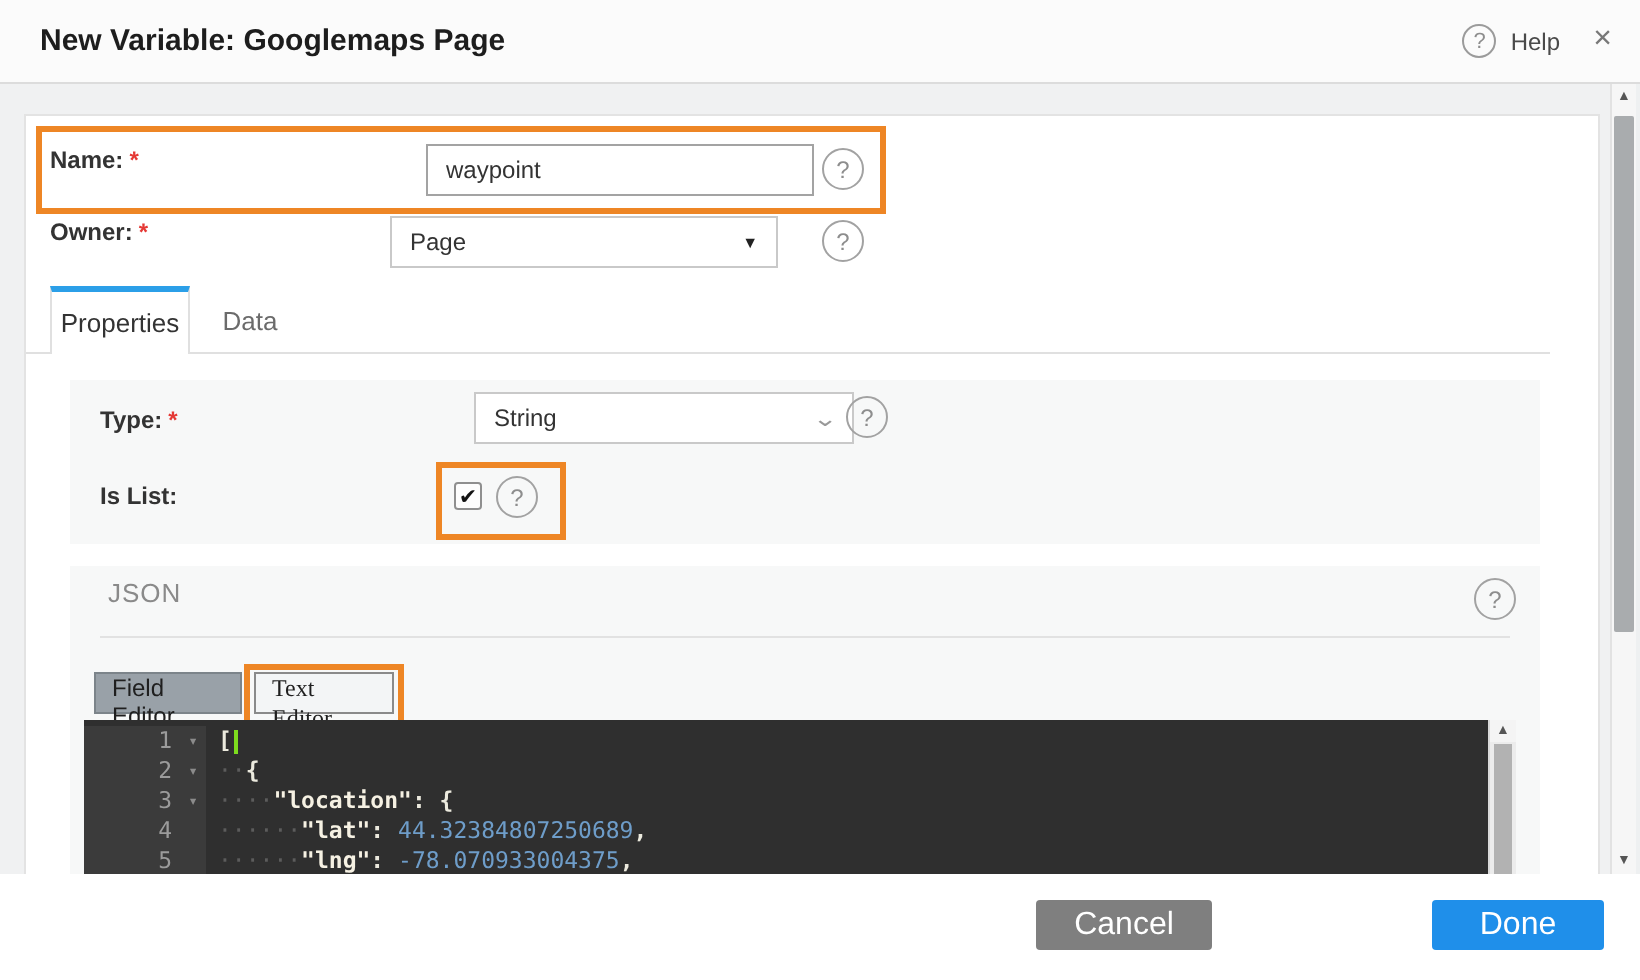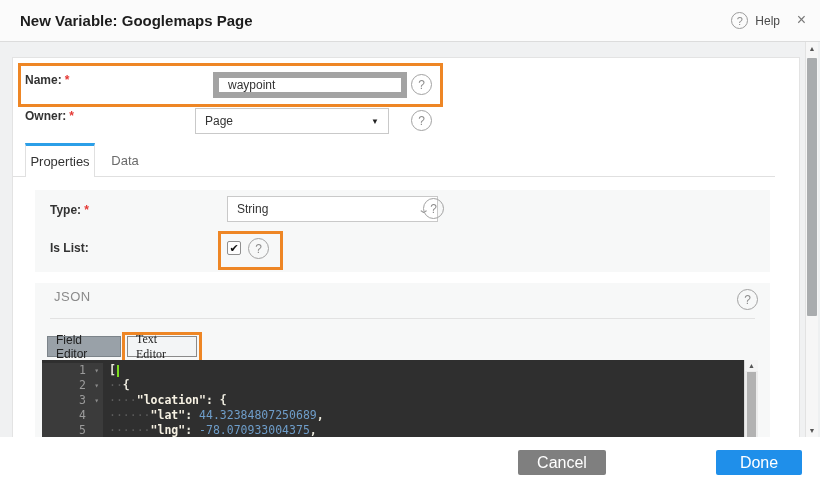--- a/index.html
+++ b/index.html
@@ -15,21 +15,21 @@
   .help-text { font-size:12px; color:#4a4a4a; }
   .close-x { position:absolute; right:14px; top:11px; font-size:16px; color:#787878; cursor:pointer; line-height:18px; }
 
   
   .viewport { position:absolute; left:0; top:42px; width:805px; height:395px; background:#f0f1f2; overflow:hidden; }
   .panel { position:absolute; left:12px; top:15px; width:788px; height:600px; background:#ffffff; border:1px solid #e3e3e3; }
 
   .field-label { position:absolute; font-size:12px; font-weight:700; color:#333; }
   .req { color:#e53935; font-weight:700; margin-left:3px; }
 
-  .text-input { position:absolute; width:194px; height:26px; background:#fff; border:6px solid #a3a3a3; font-size:12px; color:#333; padding:0 9px; font-family:"Liberation Sans",sans-serif; }
+  .text-input { position:absolute; width:194px; height:26px; background:#fff; border:1px solid #a3a3a3; font-size:12px; color:#333; padding:0 9px; font-family:"Liberation Sans",sans-serif; }
   .fake-select { position:absolute; width:194px; height:26px; background:#fff; border:1px solid #c9c9c9; font-size:12px; color:#333; padding:0 9px; display:flex; align-items:center; justify-content:space-between; cursor:pointer; }
   .sel-caret-solid { font-size:8px; color:#222; }
   .sel-caret-chev { font-size:11px; color:#999; transform:scaleX(1.4); }
 
   .qbtn { position:absolute; width:21px; height:21px; border:1.5px solid #a2a2a2; border-radius:50%; color:#8d8d8d; font-size:12px; display:flex; align-items:center; justify-content:center; cursor:pointer; background:transparent; }
 
   .hl-box { position:absolute; border:3px solid #ee8625; pointer-events:none; }
 
   
   .tabbar-line { position:absolute; left:13px; top:134px; width:762px; height:1px; background:#e0e0e0; }
@@ -38,21 +38,21 @@
   .tab-idle { color:#6b6b6b; }
 
   .sub-panel { position:absolute; left:35px; width:735px; background:#f7f8f8; }
 
   
   .checkbox { position:absolute; width:14px; height:14px; background:#fdfdfd; border:1px solid #8f8f8f; display:flex; align-items:center; justify-content:center; font-size:11px; color:#111; cursor:pointer; border-radius:2px; }
 
   
   .json-title { position:absolute; font-size:13px; color:#8a8a8a; letter-spacing:0.5px; }
   .json-divider { position:absolute; height:1px; background:#e2e2e2; }
-  .editor-btn { position:absolute; height:21px; font-size:12px; display:flex; align-items:center; justify-content:center; cursor:pointer; padding:0 8px; }
+  .editor-btn { position:absolute; height:21px; font-size:12px; display:flex; justify-content:center; cursor:pointer; padding:0 8px; }
   .btn-field { background:#99a1a8; border:1px solid #7c848a; color:#1f1f1f; }
   .btn-text { background:#f3f5f6; border:1px solid #8a8a8a; color:#1f1f1f;font-family:Liberation Serif, serif; }
 
   
   .editor { position:absolute; left:42px; top:318px; width:702px; height:77px; background:#2f2f2f; overflow:hidden; font-family:"DejaVu Sans Mono", monospace; cursor:text; }
   .ed-line { display:flex; height:15px; line-height:15px; font-size:11.5px; }
   .ed-gutter { width:61px; flex:0 0 61px; background:#3b3b3b; color:#9b9b9b; text-align:right; padding-right:4px; display:flex; justify-content:flex-end; align-items:center; gap:3px; }
   .ed-fold { color:#8b8b8b; font-size:8px; width:10px; cursor:pointer; }
   .ed-nofold { width:10px; }
   .ed-code { padding-left:6px; white-space:pre; }
@@ -117,21 +117,21 @@
       <span>Data</span>
     </div>
     <div class="tab tab-active" style="left:25px; width:70px;">
       <span>Properties</span>
     </div>
 
     <div class="sub-panel" style="top:148px; height:82px;"></div>
     <div class="field-label" style="left:50px; top:161px;">
       <span>Type:</span><span class="req">*</span>
     </div>
-    <div class="fake-select" style="left:227px; top:154px; width:211px;">
+    <div class="fake-select" style="left:237px; top:154px; width:190px;">
       <span>String</span>
       <span class="sel-caret-chev">⌄</span>
     </div>
     <div class="qbtn" style="left:423px; top:156px;">?</div>
 
     <div class="hl-box" style="left:218px; top:189px; width:65px; height:39px;"></div>
     <div class="field-label" style="left:50px; top:199px;">Is List:</div>
     <div class="checkbox" style="left:227px; top:199px;">✔</div>
     <div class="qbtn" style="left:248px; top:196px;">?</div>
 

